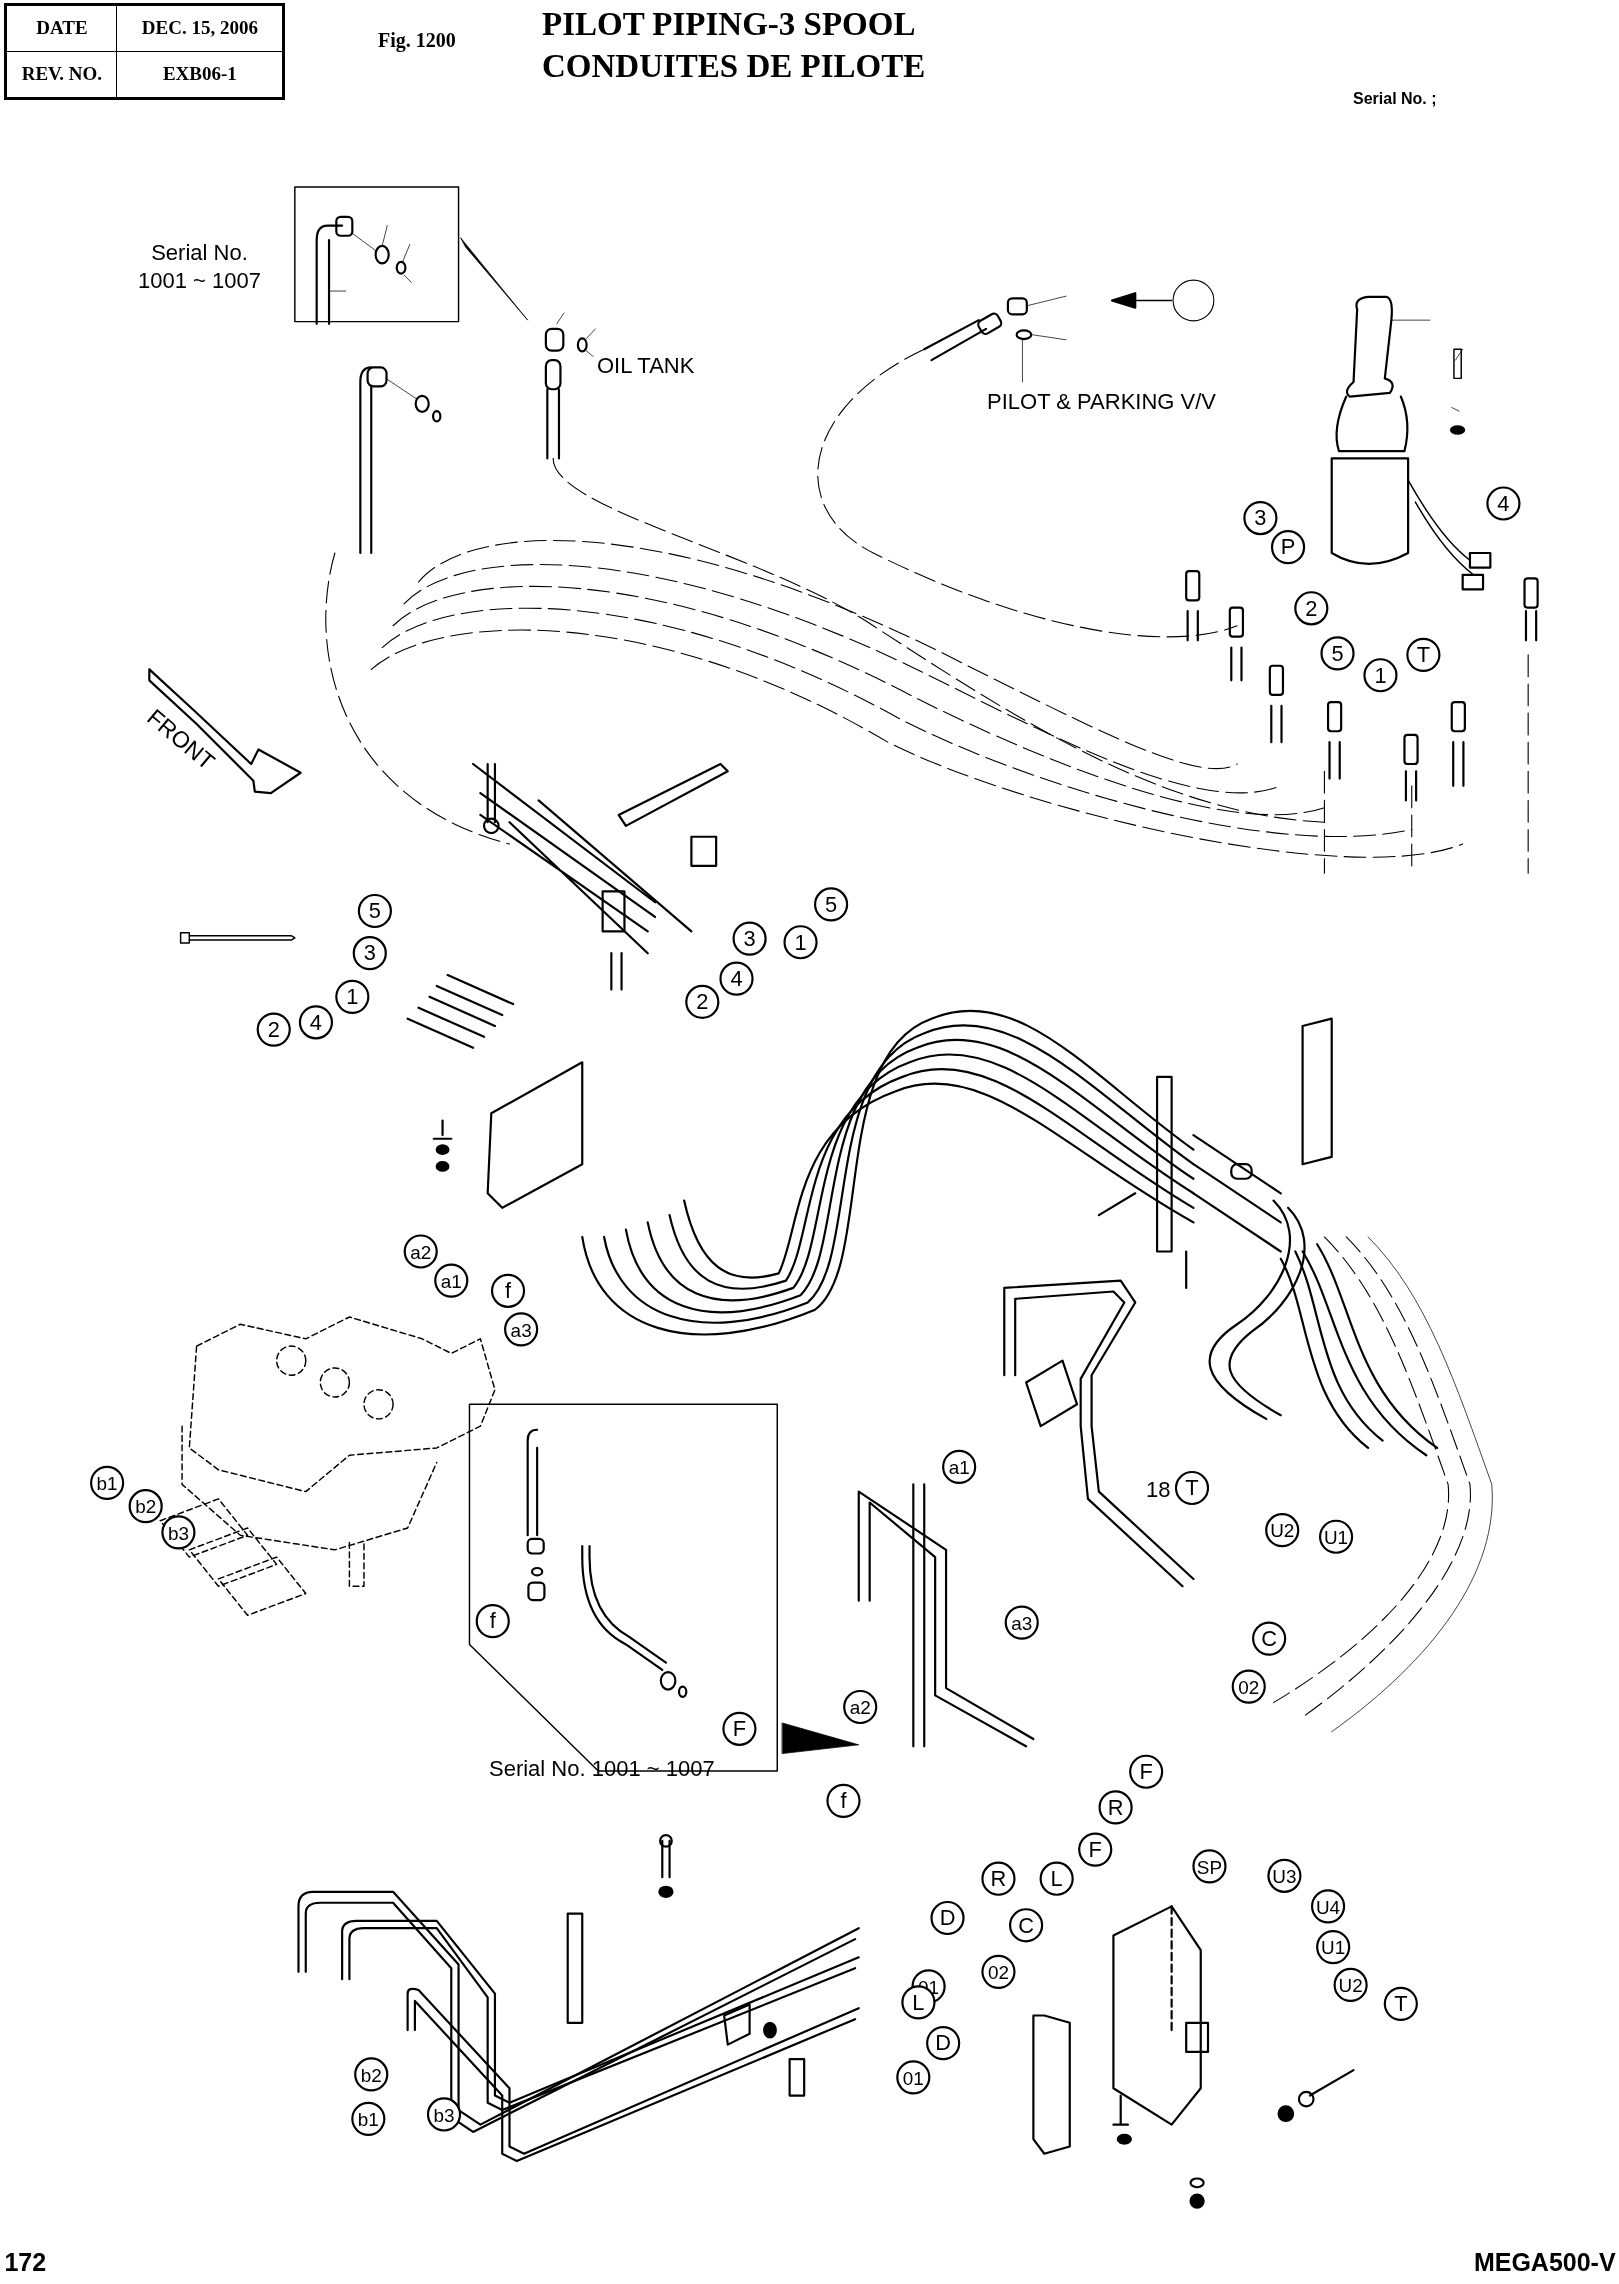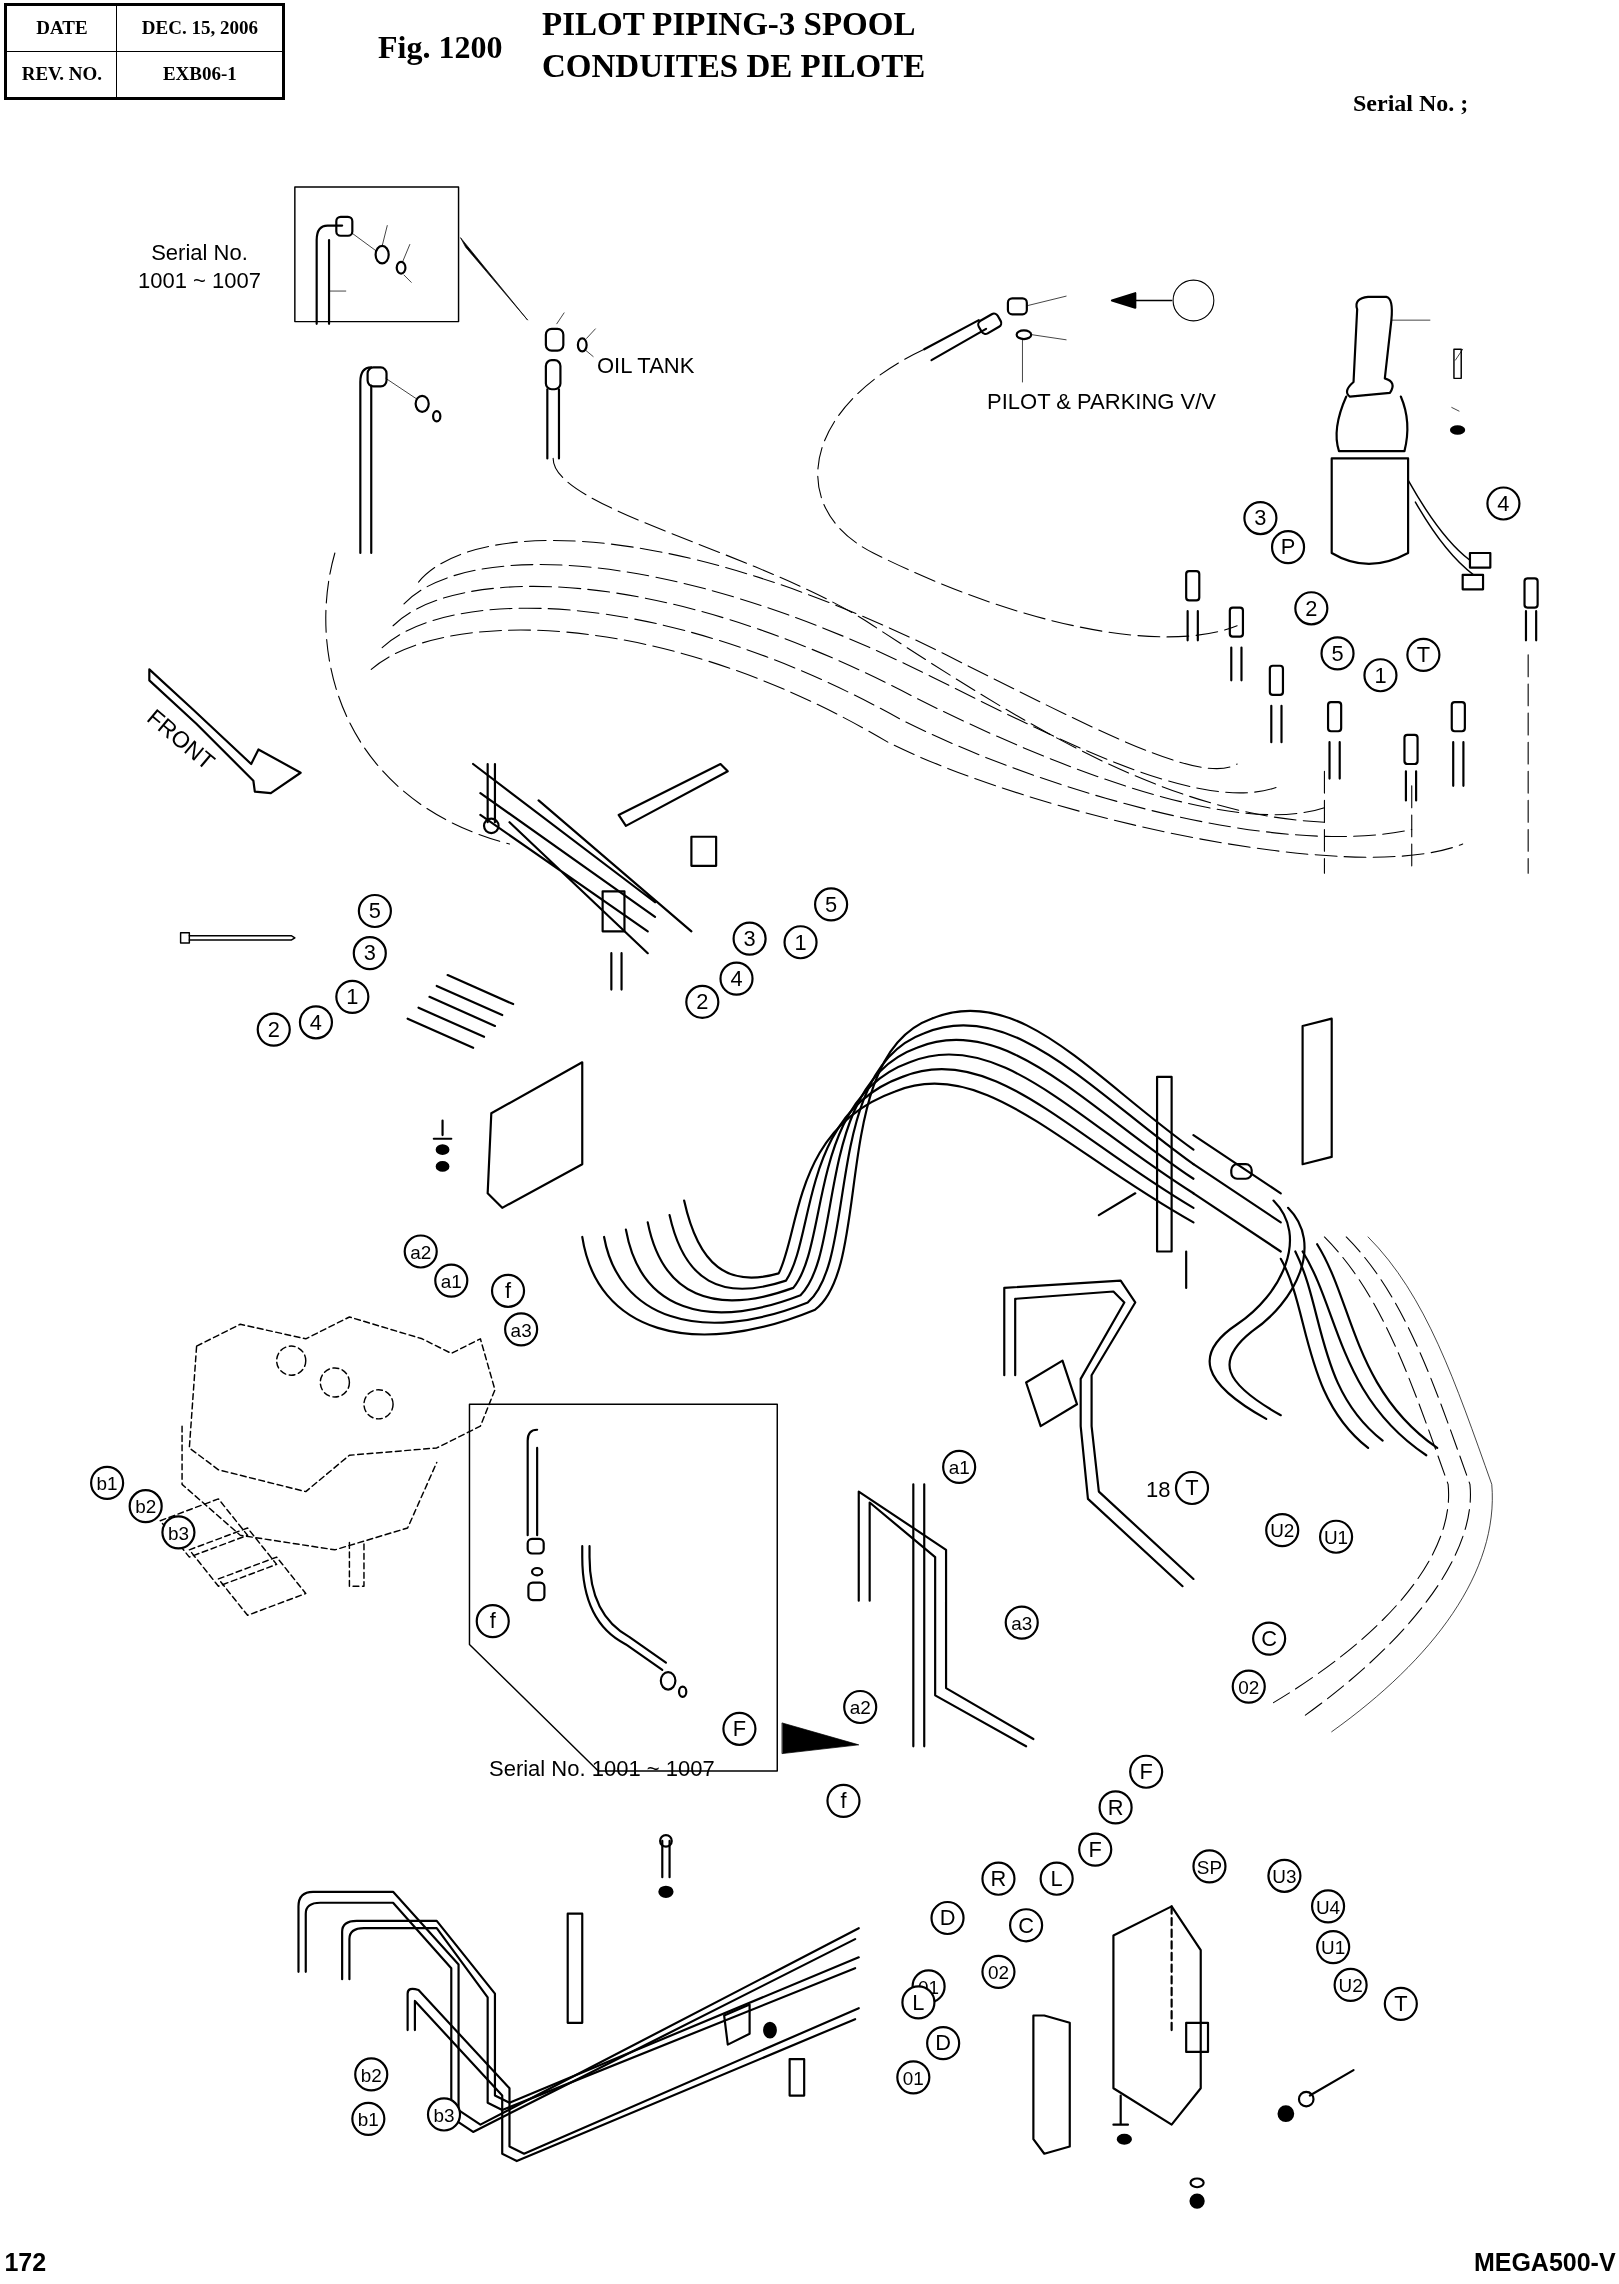--- a/index.html
+++ b/index.html
@@ -4,25 +4,25 @@
 <style>
   html, body { margin: 0; padding: 0; background: #ffffff; }
   body { width: 1620px; height: 2284px; position: relative; overflow: hidden;
          font-family: "Liberation Sans", sans-serif; color: #000; }
   .hdr-table { position: absolute; left: 4.4px; top: 2.9px; width: 281px; height: 80px;
                border: 3.6px solid #000; border-collapse: collapse; box-sizing: border-box; }
   .hdr-table td { border: 1.5px solid #000; font-family: "Liberation Serif", serif; font-weight: bold;
                   font-size: 19px; text-align: center; padding: 0; }
   .hdr-table tr { height: 47px; }
   .fig-no { position: absolute; left: 378px; top: 29px; font-family: "Liberation Serif", serif;
-            font-weight: bold; font-size: 32px; }
+            font-weight: bold; font-size: 20px; }
   .fig-title { position: absolute; left: 542px; top: 2.9px; font-family: "Liberation Serif", serif;
                font-weight: bold; font-size: 33px; line-height: 42px; }
-  .serial-top { position: absolute; left: 1353px; top: 90px; font-family: Liberation Serif, serif;
-                font-weight: bold; font-size: 24px; }
+  .serial-top { position: absolute; left: 1353px; top: 90px; font-family: Liberation Sans, sans-serif;
+                font-weight: bold; font-size: 16px; }
   .footer-left { position: absolute; left: 4.4px; top: 2248px; font-weight: bold; font-size: 25px; }
   .footer-right { position: absolute; right: 4.4px; top: 2248px; font-weight: bold; font-size: 25px; }
   svg#drawing { position: absolute; left: 0; top: 0; }
   .plain-label { position: absolute; font-size: 22px; white-space: nowrap; }
   .serial-lbl { position: absolute; font-size: 22px; text-align: center; line-height: 28px; white-space: nowrap; }
 </style>
 </head>
 <body>
 
 <table class="hdr-table">

